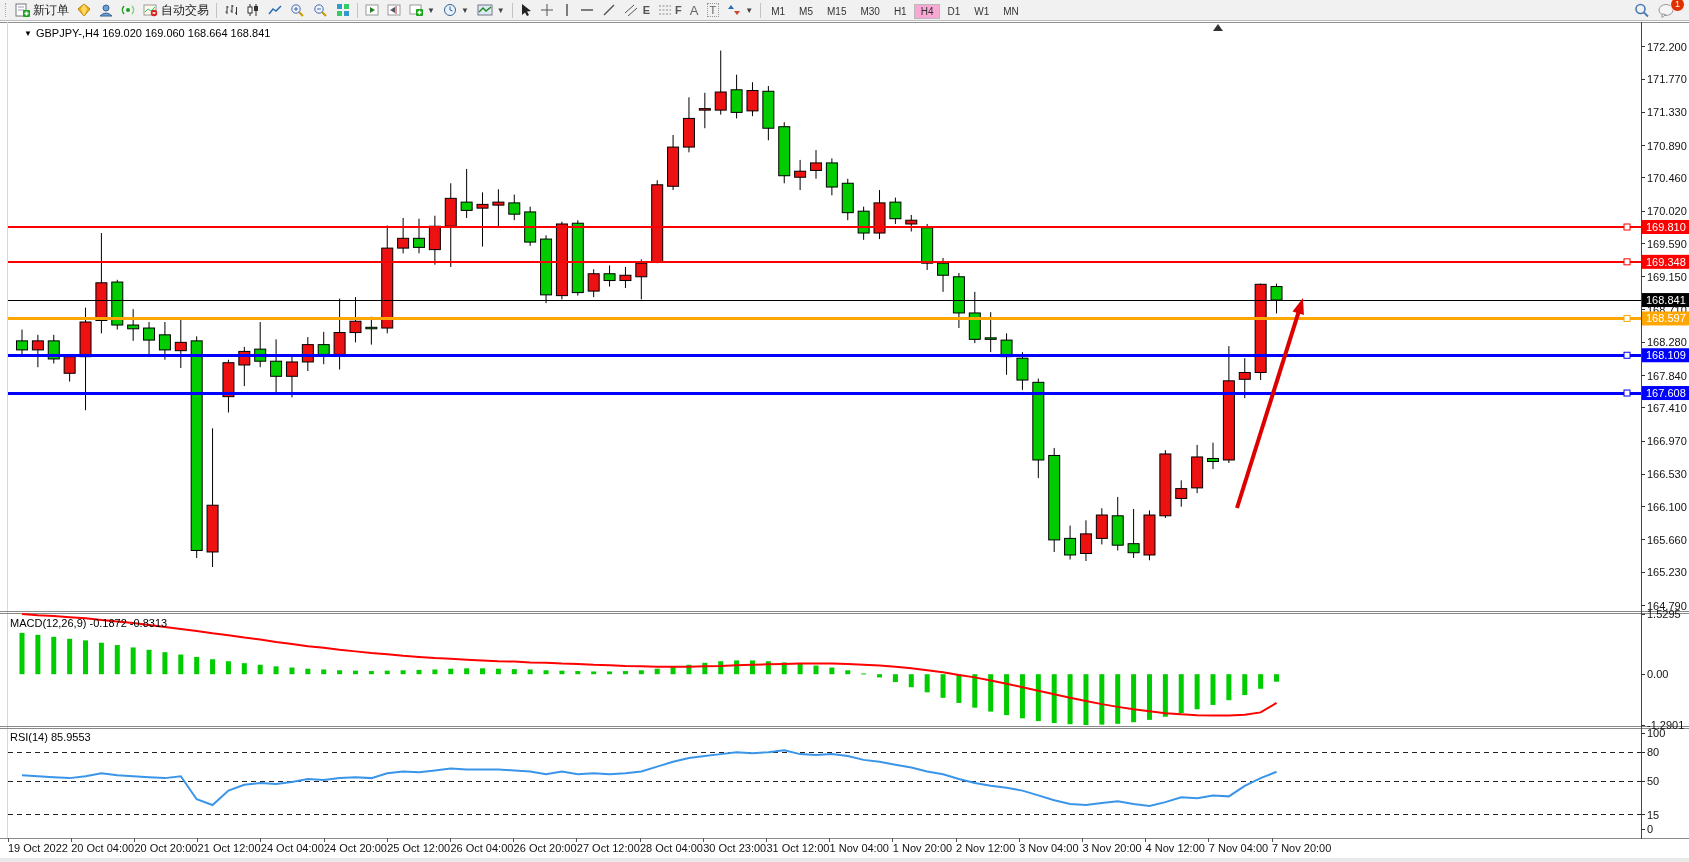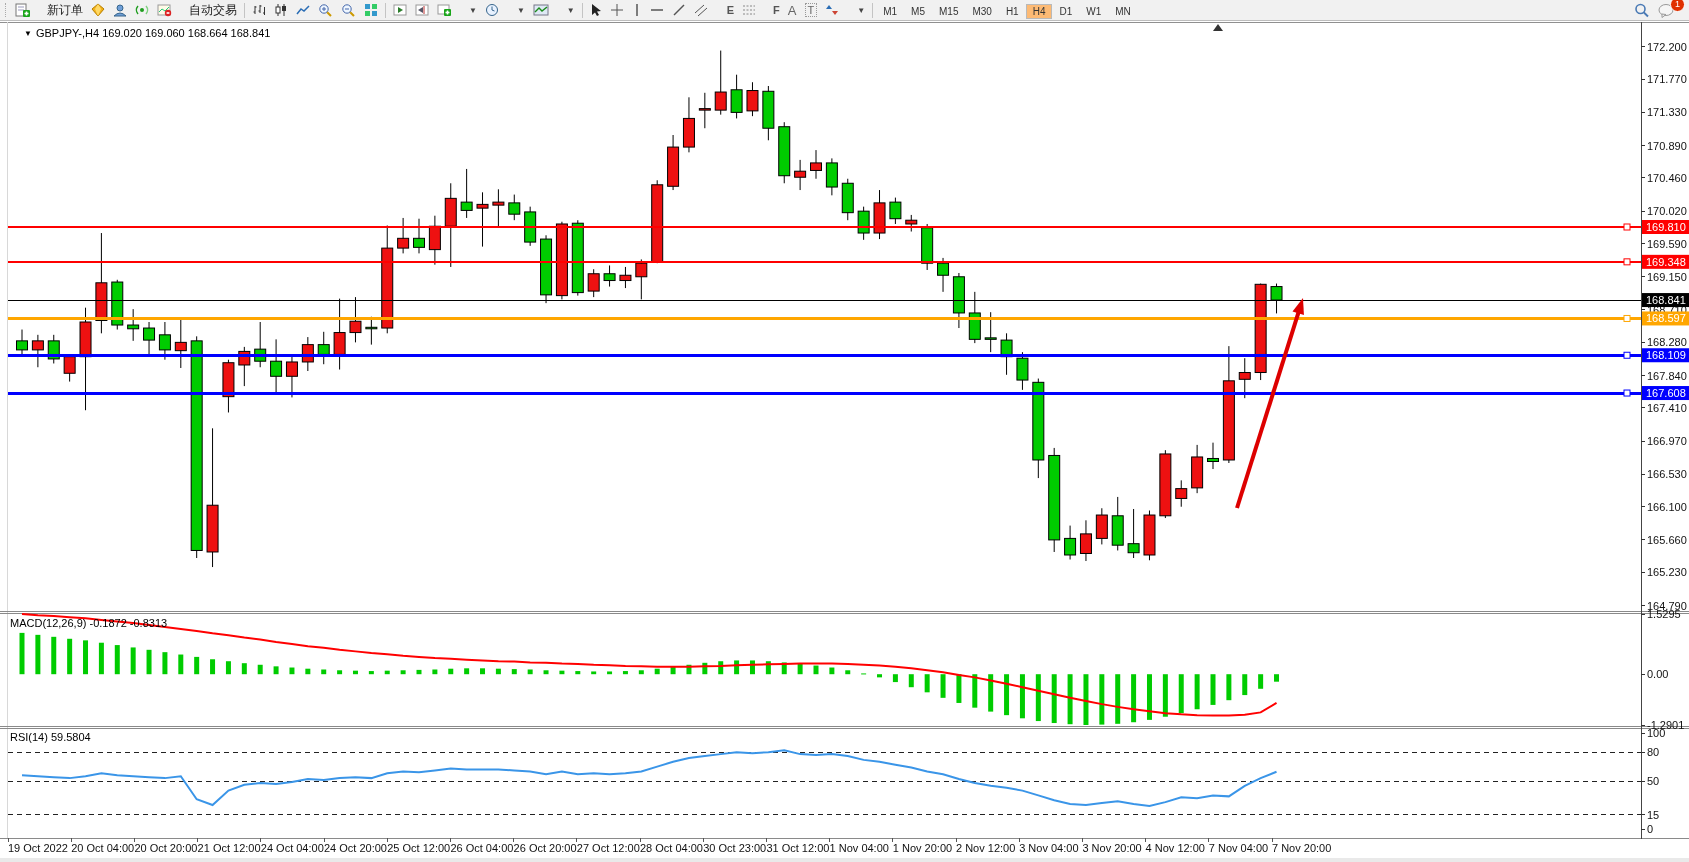--- a/index.html
+++ b/index.html
@@ -1,28 +1,28 @@
 <!DOCTYPE html>
 <html><head>
 <meta charset="utf-8">
 <style>
   html,body{margin:0;padding:0}
   body{width:1689px;height:862px;position:relative;overflow:hidden;background:#fff;
        font-family:"Liberation Sans",sans-serif;-webkit-font-smoothing:none}
   #chart-svg{position:absolute;left:0;top:0;z-index:0}
   .toolbar{position:absolute;left:0;top:0;width:1689px;height:21px;background:#f1f1f1;
     border-bottom:1px solid #bdbdbd;display:flex;align-items:center;padding:0 2px;z-index:3;box-sizing:border-box}
-  .tb{height:19px;display:inline-flex;align-items:center;justify-content:center;gap:17px;
+  .tb{height:19px;display:inline-flex;align-items:center;justify-content:center;gap:3px;
       padding:0 4px;color:#222;font-size:12px;cursor:default}
   .tb svg{display:block}
   .sep{width:1px;height:15px;background:#c4c4c4;margin:0 3px}
   .grip{width:2px;height:14px;border-left:1px dotted #aaa;margin:0 3px}
   .caret{font-size:8px;color:#444;margin-left:1px}
   .tf{font-size:10px;color:#333;padding:1px 6px;border:1px solid transparent;cursor:default}
-  .tf.active{background:#fdba74;border:1px solid #b9b9b9}
+  .tf.active{background:#f9a8d4;border:1px solid #b9b9b9}
   .spacer{flex:1}
   .badge{position:absolute;top:-4px;right:-6px;background:#e03000;color:#fff;border-radius:50%;
          width:13px;height:13px;font-size:9px;display:flex;align-items:center;justify-content:center;border:1px solid #fff}
   .overlay-label{position:absolute;font-size:11px;color:#000;z-index:2;white-space:nowrap}
   .tri{font-size:8px;color:#000;margin-right:4px;vertical-align:1px}
   .letter-icon{font-size:11px;color:#555;font-weight:bold}
 </style>
 </head>
 <body>
 
@@ -236,21 +236,21 @@
       <polygon points="4,11 4,14.5 8,11.5" fill="#f5f5f5" stroke="#999"></polygon>
     </svg>
     <span class="badge">1</span>
   </span>
 </div>
 
 <div class="overlay-label" style="left:24px;top:27px">
   <span class="tri">▼</span><span>GBPJPY-,H4  169.020 169.060 168.664 168.841</span>
 </div>
 <div class="overlay-label" style="left:10px;top:617px">MACD(12,26,9) -0.1872 -0.8313</div>
-<div class="overlay-label" style="left:10px;top:731px">RSI(14) 59.5804</div>
+<div class="overlay-label" style="left:10px;top:731px">RSI(14) 85.9553</div>
 
 <svg id="chart-svg" width="1689" height="862">
     <line x1="0" y1="22.5" x2="1689" y2="22.5" stroke="#909090" shape-rendering="crispEdges"></line>
     <line x1="7.5" y1="22" x2="7.5" y2="839" stroke="#d8d8d8" shape-rendering="crispEdges"></line>
     <line x1="0" y1="611.5" x2="1689" y2="611.5" stroke="#8a8a8a" shape-rendering="crispEdges"></line>
     <line x1="0" y1="613.5" x2="1689" y2="613.5" stroke="#8a8a8a" shape-rendering="crispEdges"></line>
     <line x1="0" y1="726.5" x2="1689" y2="726.5" stroke="#8a8a8a" shape-rendering="crispEdges"></line>
     <line x1="0" y1="728.5" x2="1689" y2="728.5" stroke="#8a8a8a" shape-rendering="crispEdges"></line>
     <line x1="0" y1="838.5" x2="1689" y2="838.5" stroke="#8a8a8a" shape-rendering="crispEdges"></line>
     <line x1="1641.5" y1="22" x2="1641.5" y2="839" stroke="#444" shape-rendering="crispEdges"></line>

